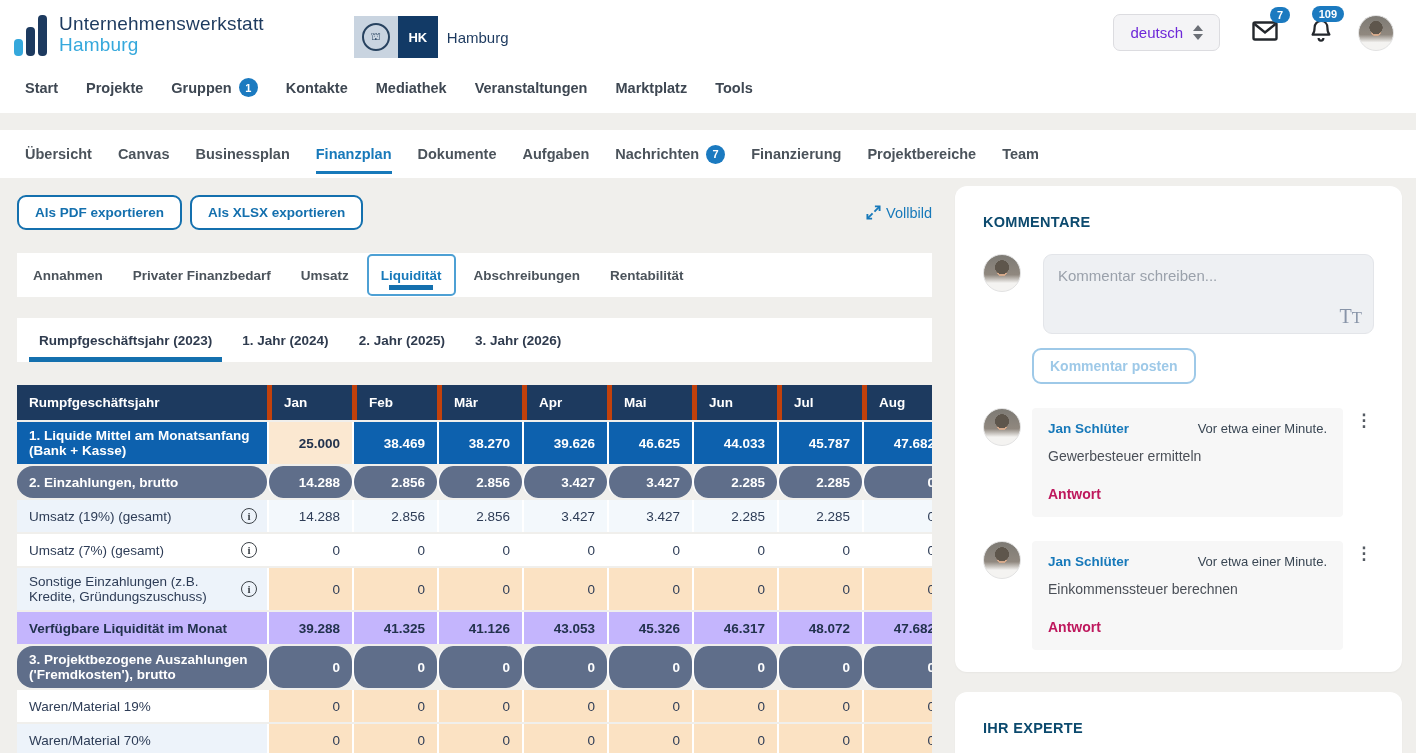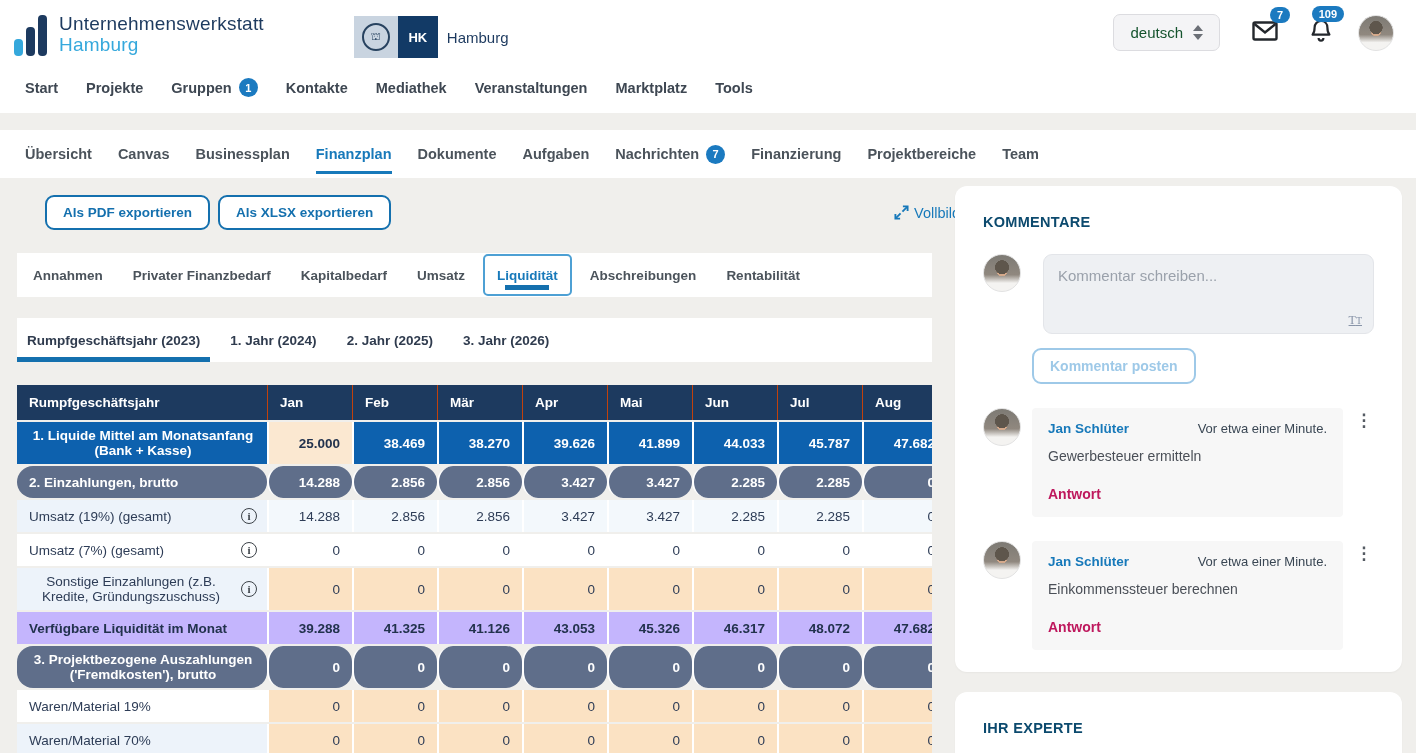--- a/index.html
+++ b/index.html
@@ -18,21 +18,21 @@
   .uwh-text { line-height:1.1; font-size:19px; letter-spacing:.2px; }
   .uwh-text .l1 { color:#1d3a5f; }
   .uwh-text .l2 { color:#35a8dc; }
   .hk-logo { display:flex; align-items:center; margin-left:90px; margin-top:2px; cursor:pointer; }
   .hk-seal { width:44px; height:42px; background:#c9d4e0; display:flex; align-items:center; justify-content:center; }
   .hk-seal span { width:28px; height:28px; border-radius:50%; border:2px solid #27425f; display:flex; align-items:center; justify-content:center; font-size:11px; color:#27425f; }
   .hk-box { width:40px; height:42px; background:#123a66; color:#fff; font-weight:bold; font-size:13px; display:flex; align-items:center; justify-content:center; }
   .hk-word { margin-left:9px; color:#1d3a5f; font-size:15px; }
 
   .top-right { position:absolute; top:14px; right:22px; display:flex; align-items:center; gap:26px; }
-  .lang-select { display:flex; align-items:center; gap:10px; background:#f4f4f6; border:1px solid #dcdce0; border-radius:7px; padding:9px 16px; font-size:15px; color:#14532d; cursor:pointer; }
+  .lang-select { display:flex; align-items:center; gap:10px; background:#f4f4f6; border:1px solid #dcdce0; border-radius:7px; padding:9px 16px; font-size:15px; color:#6d28d9; cursor:pointer; }
   .updown { display:flex; flex-direction:column; gap:3px; }
   .updown b { width:0; height:0; border-left:5px solid transparent; border-right:5px solid transparent; }
   .updown .up { border-bottom:6px solid #6b6f76; }
   .updown .dn { border-top:6px solid #6b6f76; }
   .icon-wrap { position:relative; cursor:pointer; margin-left:6px; }
   .pill { position:absolute; top:-13px; right:-12px; background:#1b7ac0; color:#fff; font-size:11px; font-weight:bold; border-radius:10px; padding:2px 7px; }
   .avatar { width:36px; height:36px; border-radius:50%; overflow:hidden; background:
       radial-gradient(circle at 50% 34%, #5e564c 0 23%, transparent 24%),
       radial-gradient(circle at 50% 44%, #d4a98b 0 20%, transparent 21%),
       linear-gradient(180deg,#7d7a74 0%,#90887f 55%,#f4f3f1 78%);
@@ -43,62 +43,62 @@
   .main-nav .item { display:flex; align-items:center; gap:7px; font-size:14.5px; font-weight:bold; color:#3e4752; cursor:pointer; }
   .badge { background:#1b7ac0; color:#fff; font-size:11px; font-weight:bold; min-width:19px; height:19px; border-radius:50%; display:inline-flex; align-items:center; justify-content:center; padding:0 4px; }
 
   
   .proj-nav { position:absolute; top:130px; left:0; width:100%; height:48px; background:#fff; display:flex; align-items:center; gap:26px; padding:0 0 0 25px; }
   .proj-nav .item { position:relative; display:flex; align-items:center; gap:7px; font-size:14.5px; font-weight:bold; color:#4b535b; cursor:pointer; padding:14px 0; }
   .proj-nav .item.active { color:#1779ba; }
   .proj-nav .item.active::after { content:""; position:absolute; left:0; right:0; bottom:2px; height:3px; background:#1779ba; }
 
   
-  .toolbar { position:absolute; top:195px; left:17px; width:915px; display:flex; align-items:center;margin-left:28px; }
+  .toolbar { position:absolute; top:195px; left:17px; width:915px; display:flex; align-items:center; }
   .btn-outline { border:2px solid #1470ae; color:#1470ae; background:#fff; font-weight:bold; font-size:13.5px; padding:8px 16px; border-radius:9px; margin-right:8px; cursor:pointer; font-family:inherit; }
   .fullscreen { margin-left:auto; display:flex; align-items:center; gap:5px; color:#1779ba; font-size:14.5px; cursor:pointer; }
 
   .fin-tabs { position:absolute; top:253px; left:17px; width:915px; height:44px; background:#fff; display:flex; align-items:stretch; gap:6px; padding:0 4px; }
   .fin-tabs .tab { position:relative; display:flex; align-items:center; font-size:13.5px; font-weight:bold; color:#4b535b; padding:0 12px; cursor:pointer; }
   .fin-tabs .tab.active { color:#1779ba; border:2px solid #4da0d4; border-radius:5px; margin:1px 0; }
   .fin-tabs .tab.active::after { content:""; position:absolute; left:50%; transform:translateX(-50%); bottom:4px; width:44px; height:5px; background:#1470ae; }
 
-  .year-tabs { position:absolute; top:318px; left:17px; width:915px; height:44px; background:#fff; display:flex; align-items:stretch; gap:10px; padding:0 0; }
+  .year-tabs { position:absolute; top:318px; left:17px; width:915px; height:44px; background:#fff; display:flex; align-items:stretch; gap:10px; padding:0 12px; }
   .year-tabs .tab { position:relative; display:flex; align-items:center; font-size:13.5px; font-weight:bold; color:#2f3b4e; padding:0 10px; cursor:pointer; }
   .year-tabs .tab.active::after { content:""; position:absolute; left:0; right:0; bottom:0; height:5px; background:#1470ae; }
 
   
   .table-clip { position:absolute; top:383px; left:17px; width:915px; height:370px; overflow:hidden; }
   .liq-table { width:930px; }
   .t-row { display:grid; grid-template-columns:250px repeat(8,85px); border-top:2px solid #f0efec; }
   .t-cell { border-left:2px solid #fff; display:flex; align-items:center; justify-content:flex-end; padding:6px 12px; font-size:13.5px; min-height:32px; }
-  .t-cell.lbl { border-left:none; justify-content:space-between; text-align:center; gap:8px; padding:6px 10px 6px 12px; }
+  .t-cell.lbl { border-left:none; justify-content:space-between; text-align:left; gap:8px; padding:6px 10px 6px 12px; }
   .t-head { background:#1d3a5f; color:#fff; font-weight:bold; }
-  .t-head .t-cell { justify-content:flex-start; min-height:35px; background:#1d3a5f; border-left:1px solid #c2410c; }
+  .t-head .t-cell { justify-content:flex-start; min-height:35px; background:#1d3a5f; border-left:5px solid #c2410c; }
   .t-head .t-cell.lbl { border-left:none; }
   .row-opening .t-cell { background:#0d61ae; color:#fff; font-weight:bold; }
   .row-opening .t-cell.hl { background:#fbe8d1; color:#22324d; }
   .row-section .t-cell { background:#5f6e8a; color:#fff; font-weight:bold;border-radius:16px; }
   .row-total .t-cell { background:#c4b5fd; color:#22324d; font-weight:bold; }
   .row-data .t-cell { background:#ffffff; color:#2d3c56; }
   .row-data.stripe .t-cell.lbl { background:#edf3fa; }
   .row-data.stripe .t-cell.plain { background:#f3f8fc; }
   .row-data .t-cell.peach { background:#fbe2c3; }
   .info-i { flex:none; width:16px; height:16px; border:1.6px solid #3c4248; border-radius:50%; color:#3c4248; font-size:11px; font-weight:bold; display:inline-flex; align-items:center; justify-content:center; font-family:"Liberation Serif", serif; cursor:pointer; }
 
   
   .card { position:absolute; left:955px; width:447px; background:#fff; border-radius:12px; box-shadow:0 1px 2px rgba(0,0,0,.04); }
   .card.comments { top:186px; height:486px; padding:28px; }
   .card.expert { top:692px; height:140px; padding:28px; }
   .card h3 { color:#0c4a6e; font-size:14.5px; letter-spacing:.3px; font-weight:bold; }
   .composer { display:flex; gap:22px; margin-top:24px; }
   .composer .box { position:relative; flex:1; }
   .composer textarea { width:100%; height:80px; background:#eef0f3; border:1px solid #e3e5e9; border-radius:9px; resize:none; padding:12px 14px; font-family:inherit; font-size:15px; color:#333; }
   .composer textarea::placeholder { color:#9aa1ab; }
-  .tt-icon { position:absolute; right:12px; bottom:10px; color:#8894a8; font-family:"Liberation Serif", serif; font-size:12px; cursor:pointer;text-decoration:underline; }
+  .tt-icon { position:absolute; right:12px; bottom:10px; color:#8894a8; font-family:"Liberation Serif", serif; font-size:20px; cursor:pointer; }
   .post-btn { margin:10px 0 0 49px; background:#fff; border:2px solid #9ec9e8; color:#9ec9e8; font-weight:bold; font-size:14px; padding:8px 16px; border-radius:9px; cursor:pointer; font-family:inherit; }
   .comment { display:flex; gap:11px; margin-top:24px; }
   .c-body { flex:1; background:#f7f7f7; border-radius:4px; padding:13px 16px 15px; }
   .c-top { display:flex; justify-content:space-between; align-items:baseline; }
   .c-name { color:#1779ba; font-weight:bold; font-size:13.5px; cursor:pointer; }
   .c-time { color:#3a4754; font-size:13px; }
   .c-text { color:#4a4f57; font-size:14px; margin-top:12px; }
   .c-reply { color:#be185d; font-weight:bold; font-size:14px; margin-top:22px; cursor:pointer; }
   .kebab { width:20px; color:#555b63; font-size:17px; font-weight:bold; text-align:center; cursor:pointer; line-height:1; padding-top:4px; letter-spacing:0; }
 </style>
@@ -227,21 +227,20 @@
         <path d="M6.5 14.5 H1.5 V9.5" fill="none" stroke="#1779ba" stroke-width="2"></path>
         <path d="M2 14 L7 9" fill="none" stroke="#1779ba" stroke-width="2"></path>
       </svg>
       <span>Vollbild</span>
     </div>
   </div>
 
   <div class="fin-tabs" id="finance-tabs">
       <div class="tab">Annahmen</div>
       <div class="tab">Privater Finanzbedarf</div>
-      <div class="tab">Kapitalbedarf</div>
       <div class="tab">Umsatz</div>
       <div class="tab active">Liquidität</div>
       <div class="tab">Abschreibungen</div>
       <div class="tab">Rentabilität</div>
     </div>
 
   <div class="year-tabs" id="year-tabs">
       <div class="tab active">Rumpfgeschäftsjahr (2023)</div>
       <div class="tab">1. Jahr (2024)</div>
       <div class="tab">2. Jahr (2025)</div>
@@ -262,21 +261,21 @@
           <div class="t-cell">Aug</div>
         </div>
         <div class="t-row row-opening">
           <div class="t-cell lbl">
             <span>1. Liquide Mittel am Monatsanfang (Bank + Kasse)</span>
           </div>
           <div class="t-cell hl">25.000</div>
           <div class="t-cell">38.469</div>
           <div class="t-cell">38.270</div>
           <div class="t-cell">39.626</div>
-          <div class="t-cell">41.899</div>
+          <div class="t-cell">46.625</div>
           <div class="t-cell">44.033</div>
           <div class="t-cell">45.787</div>
           <div class="t-cell">47.682</div>
         </div>
         <div class="t-row row-section">
           <div class="t-cell lbl">
             <span>2. Einzahlungen, brutto</span>
           </div>
           <div class="t-cell">14.288</div>
           <div class="t-cell">2.856</div>

